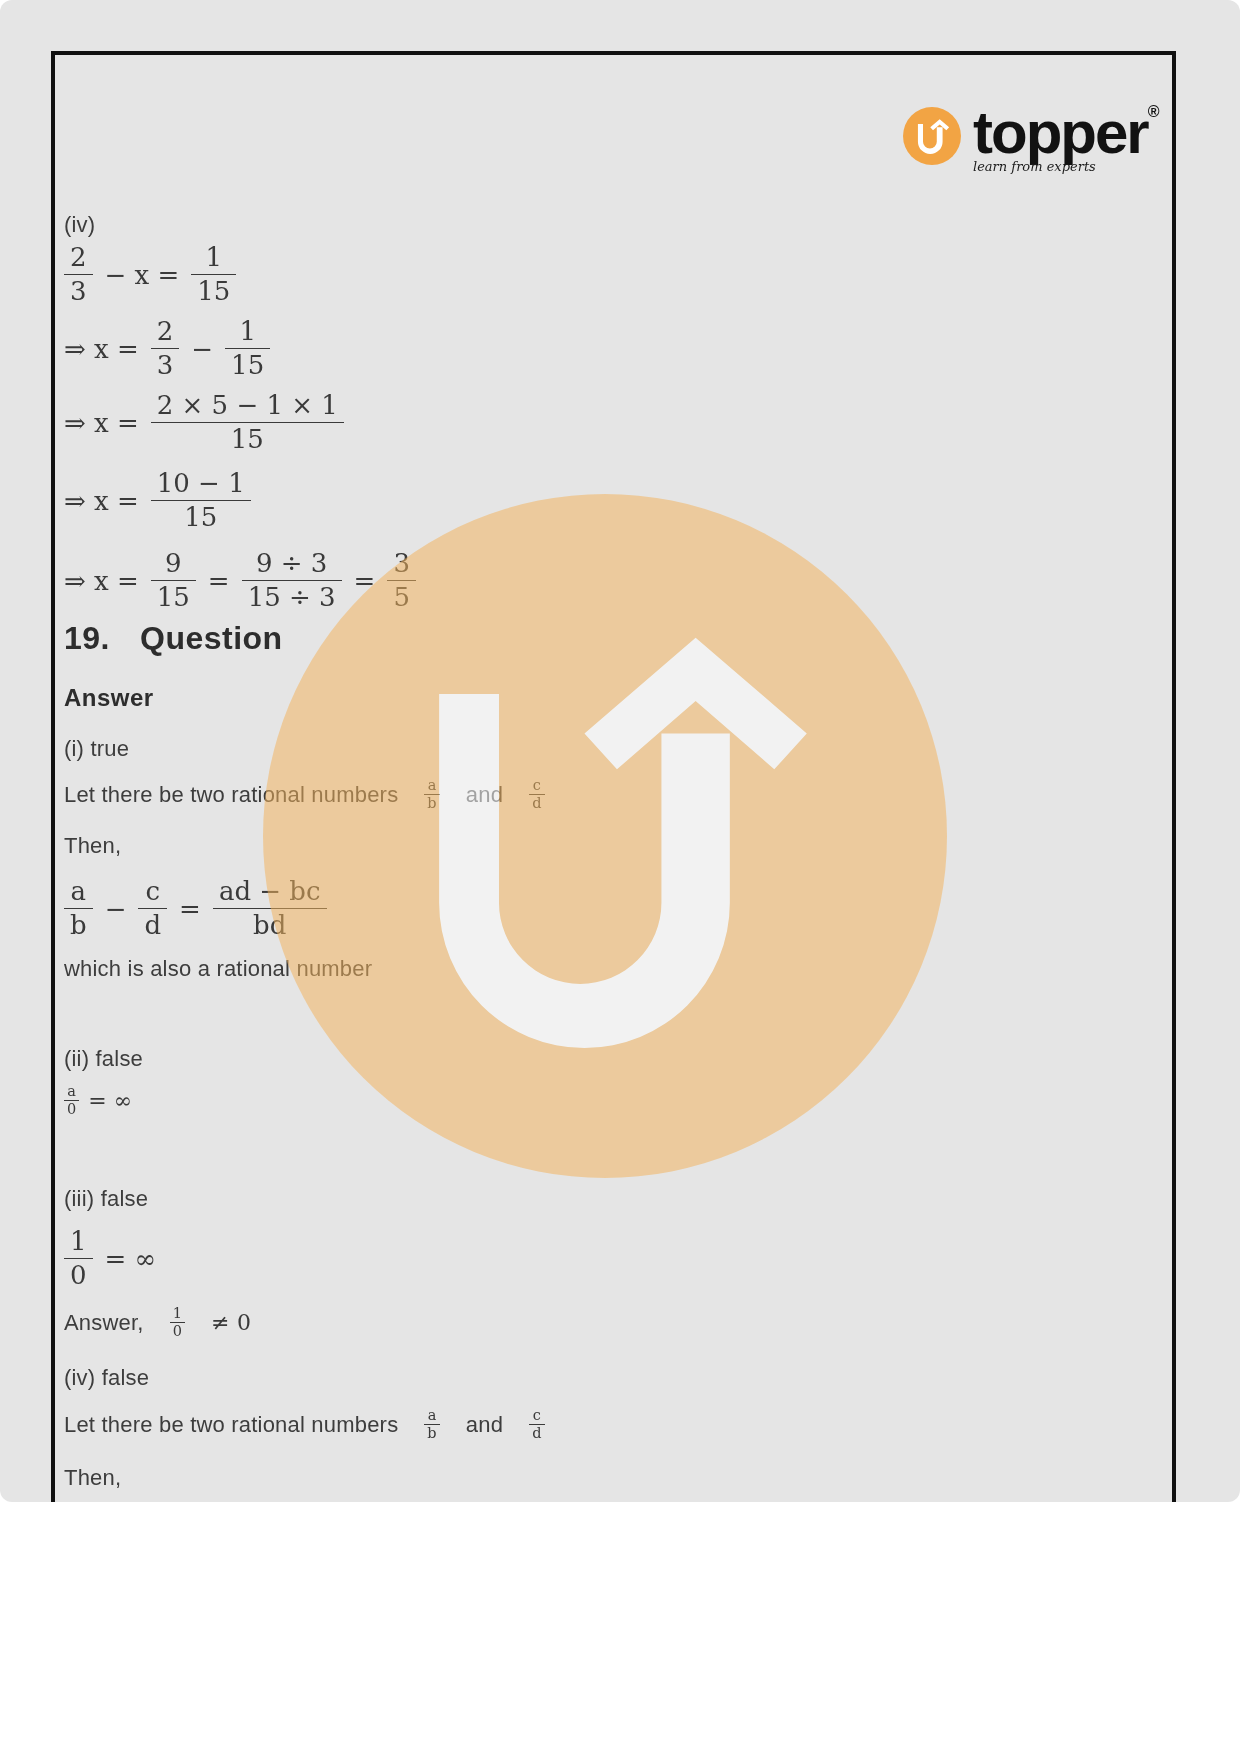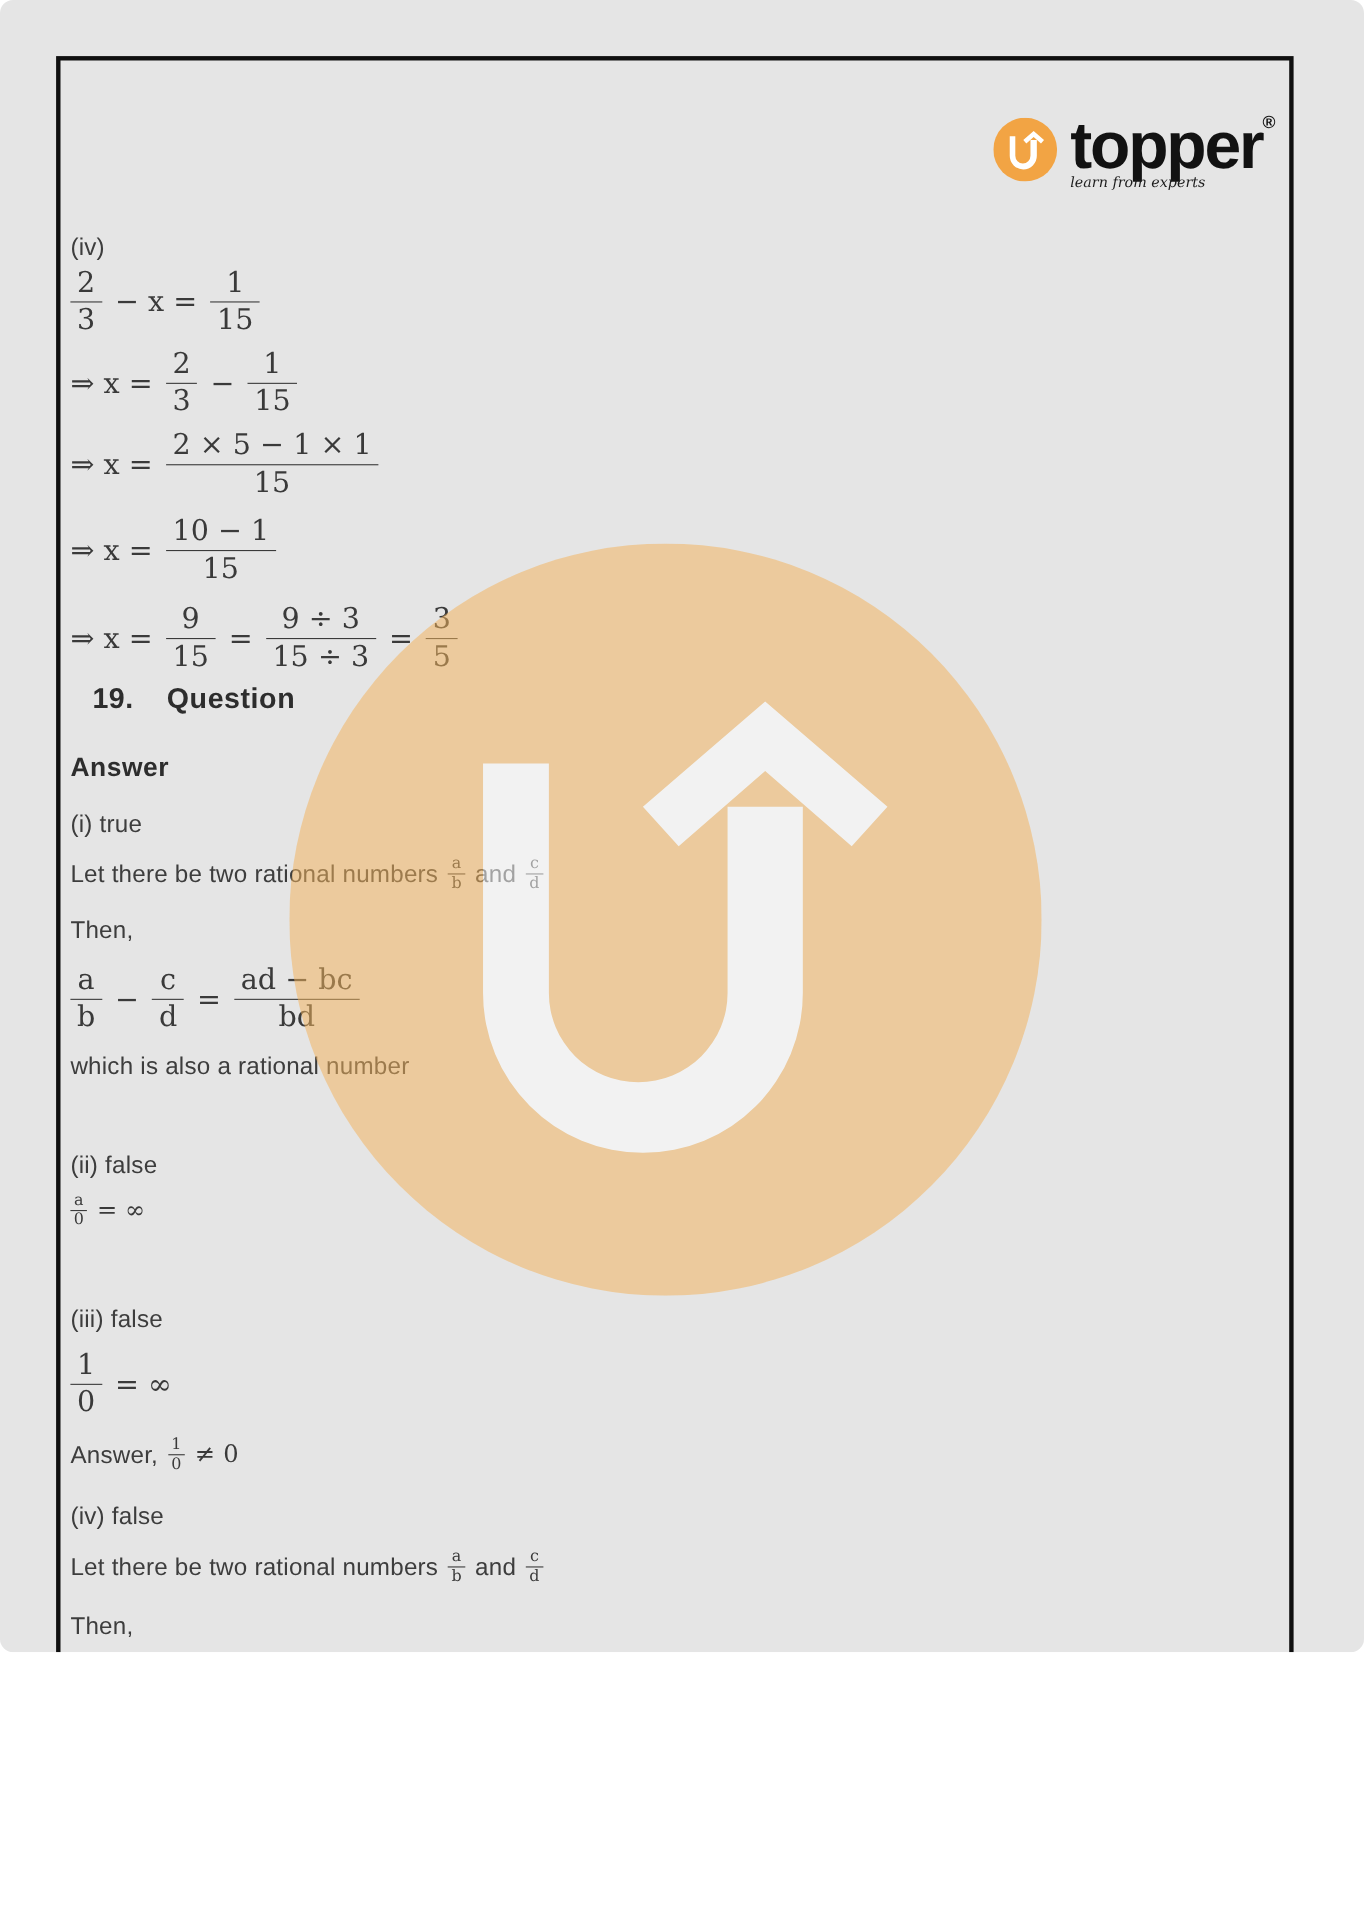--- a/index.html
+++ b/index.html
@@ -18,39 +18,39 @@
   .tagline{font-family:"DejaVu Serif",serif;font-style:italic;
            font-size:13px;color:#1c1c1c;margin-top:-4px;padding-right:4px;}
 
   
   .watermark{position:absolute;left:263px;top:494px;width:684px;height:684px;
              opacity:0.52;z-index:5;pointer-events:none;}
 
   
   .line{position:absolute;left:64px;font-family:"Liberation Sans",sans-serif;
         font-size:22px;color:#3d3d3d;letter-spacing:0.2px;white-space:nowrap;z-index:2;}
-  .q-line{display:flex;gap:30px;font-size:26px;font-weight:bold;color:#2d2d2d;letter-spacing:0.5px;margin-left:20px;}
+  .q-line{display:flex;gap:30px;font-size:32px;font-weight:bold;color:#2d2d2d;letter-spacing:0.5px;}
   .bold-line{font-size:24px;font-weight:bold;color:#2d2d2d;letter-spacing:0.5px;}
 
   
   .eq{position:absolute;left:64px;display:flex;align-items:center;
       font-family:"DejaVu Serif",serif;font-size:26px;color:#3a3a3a;z-index:2;white-space:nowrap;}
   .frac{display:inline-block;text-align:center;vertical-align:middle;}
   .frac .fn{display:block;padding:0 6px 3px;line-height:1.05;}
   .frac .fd{display:block;border-top:1.7px solid #3a3a3a;padding:3px 6px 0;line-height:1.05;}
   .mid{margin:0 12px;}
   .lead{margin-right:12px;}
 
   
   .ifrac{display:inline-block;text-align:center;vertical-align:middle;
          font-family:"DejaVu Serif",serif;font-size:14.5px;color:#3a3a3a;}
   .ifrac .fn{display:block;padding:0 3px 1px;line-height:1.05;}
   .ifrac .fd{display:block;border-top:1.1px solid #3a3a3a;padding:1px 3px 0;line-height:1.05;}
 
-  .flexline{display:flex;align-items:center;gap:9px;}
+  .flexline{display:flex;align-items:center;gap:26px;}
   .serif-bit{font-family:"DejaVu Serif",serif;font-size:22px;color:#3a3a3a;}
   .eq-small-rest{font-family:"DejaVu Serif",serif;font-size:22px;color:#3a3a3a;margin-left:9px;}
 </style>
 </head>
 <body>
 
 <div class="page">
 
   <svg width="0" height="0" style="position:absolute">
     <defs>

